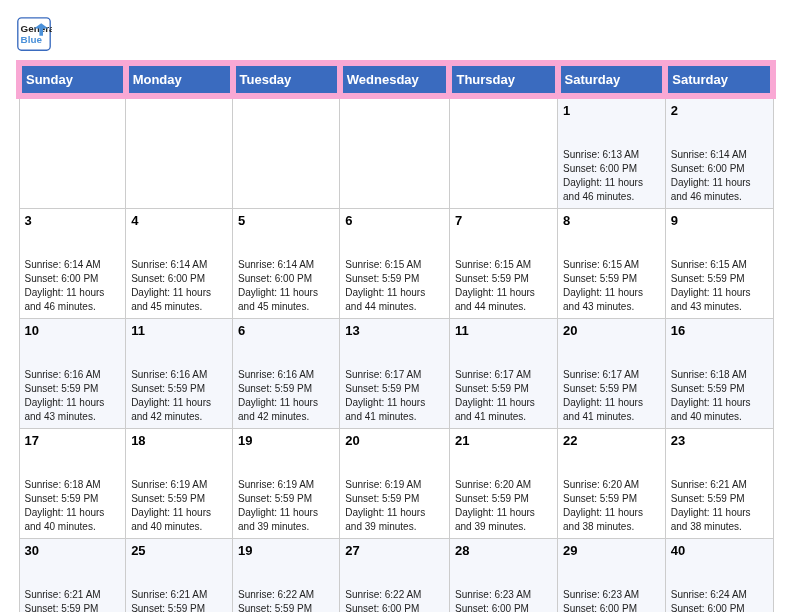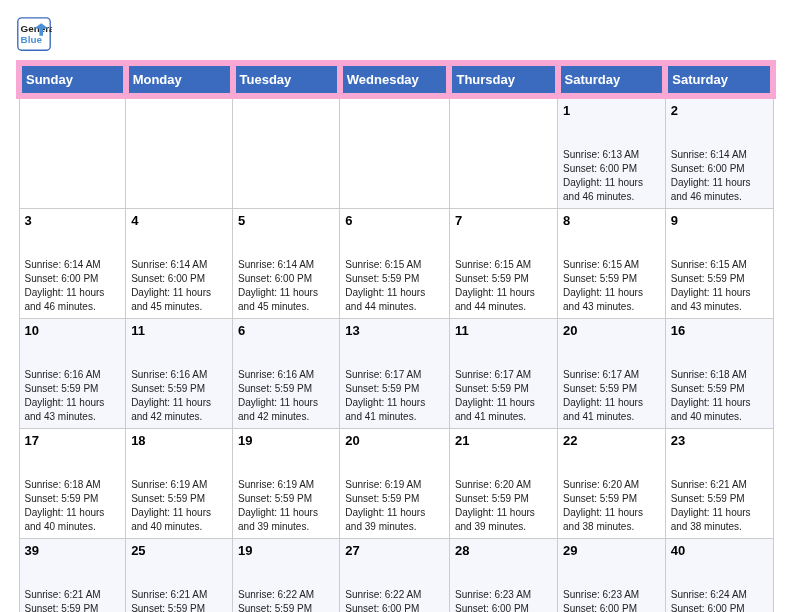--- a/index.html
+++ b/index.html
@@ -258,21 +258,21 @@
         </td>
         <td>
           <span class="day-num">23</span>
           <div class="day-info" style="white-space: pre-line;">Sunrise: 6:21 AM
 Sunset: 5:59 PM
 Daylight: 11 hours and 38 minutes.</div>
         </td>
       </tr>
       <tr>
         <td>
-          <span class="day-num">39</span>
+          <span class="day-num">30</span>
           <div class="day-info" style="white-space: pre-line;">Sunrise: 6:21 AM
 Sunset: 5:59 PM
 Daylight: 11 hours and 38 minutes.</div>
         </td>
         <td>
           <span class="day-num">25</span>
           <div class="day-info" style="white-space: pre-line;">Sunrise: 6:21 AM
 Sunset: 5:59 PM
 Daylight: 11 hours and 37 minutes.</div>
         </td>

